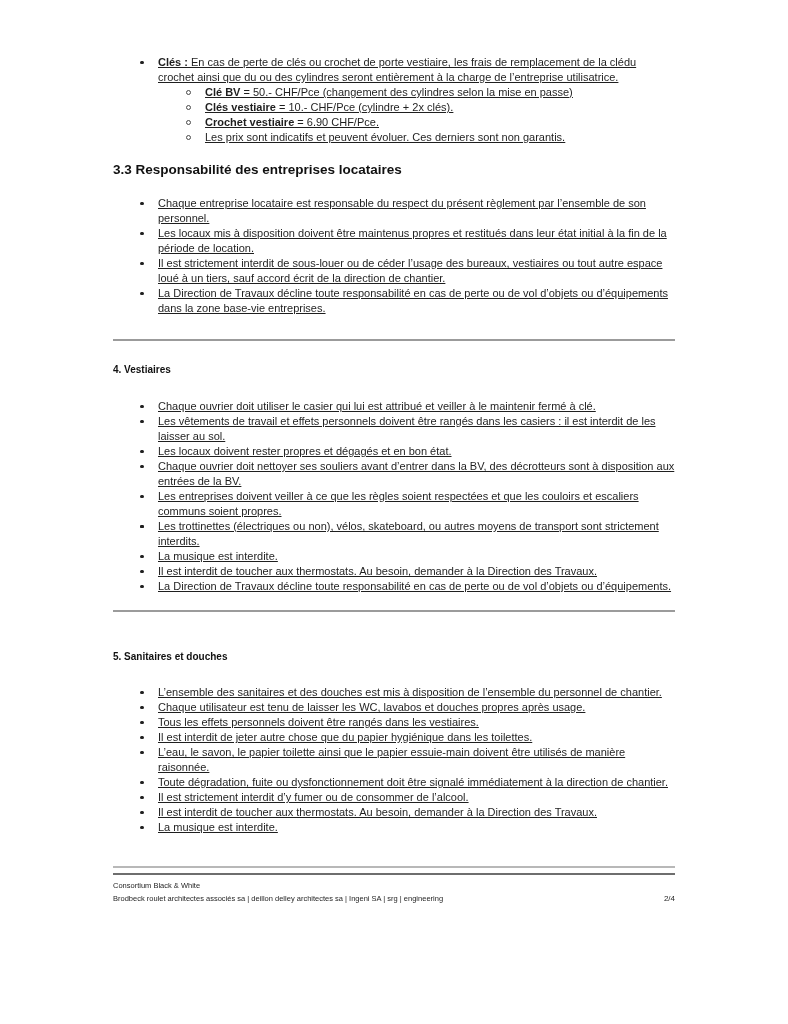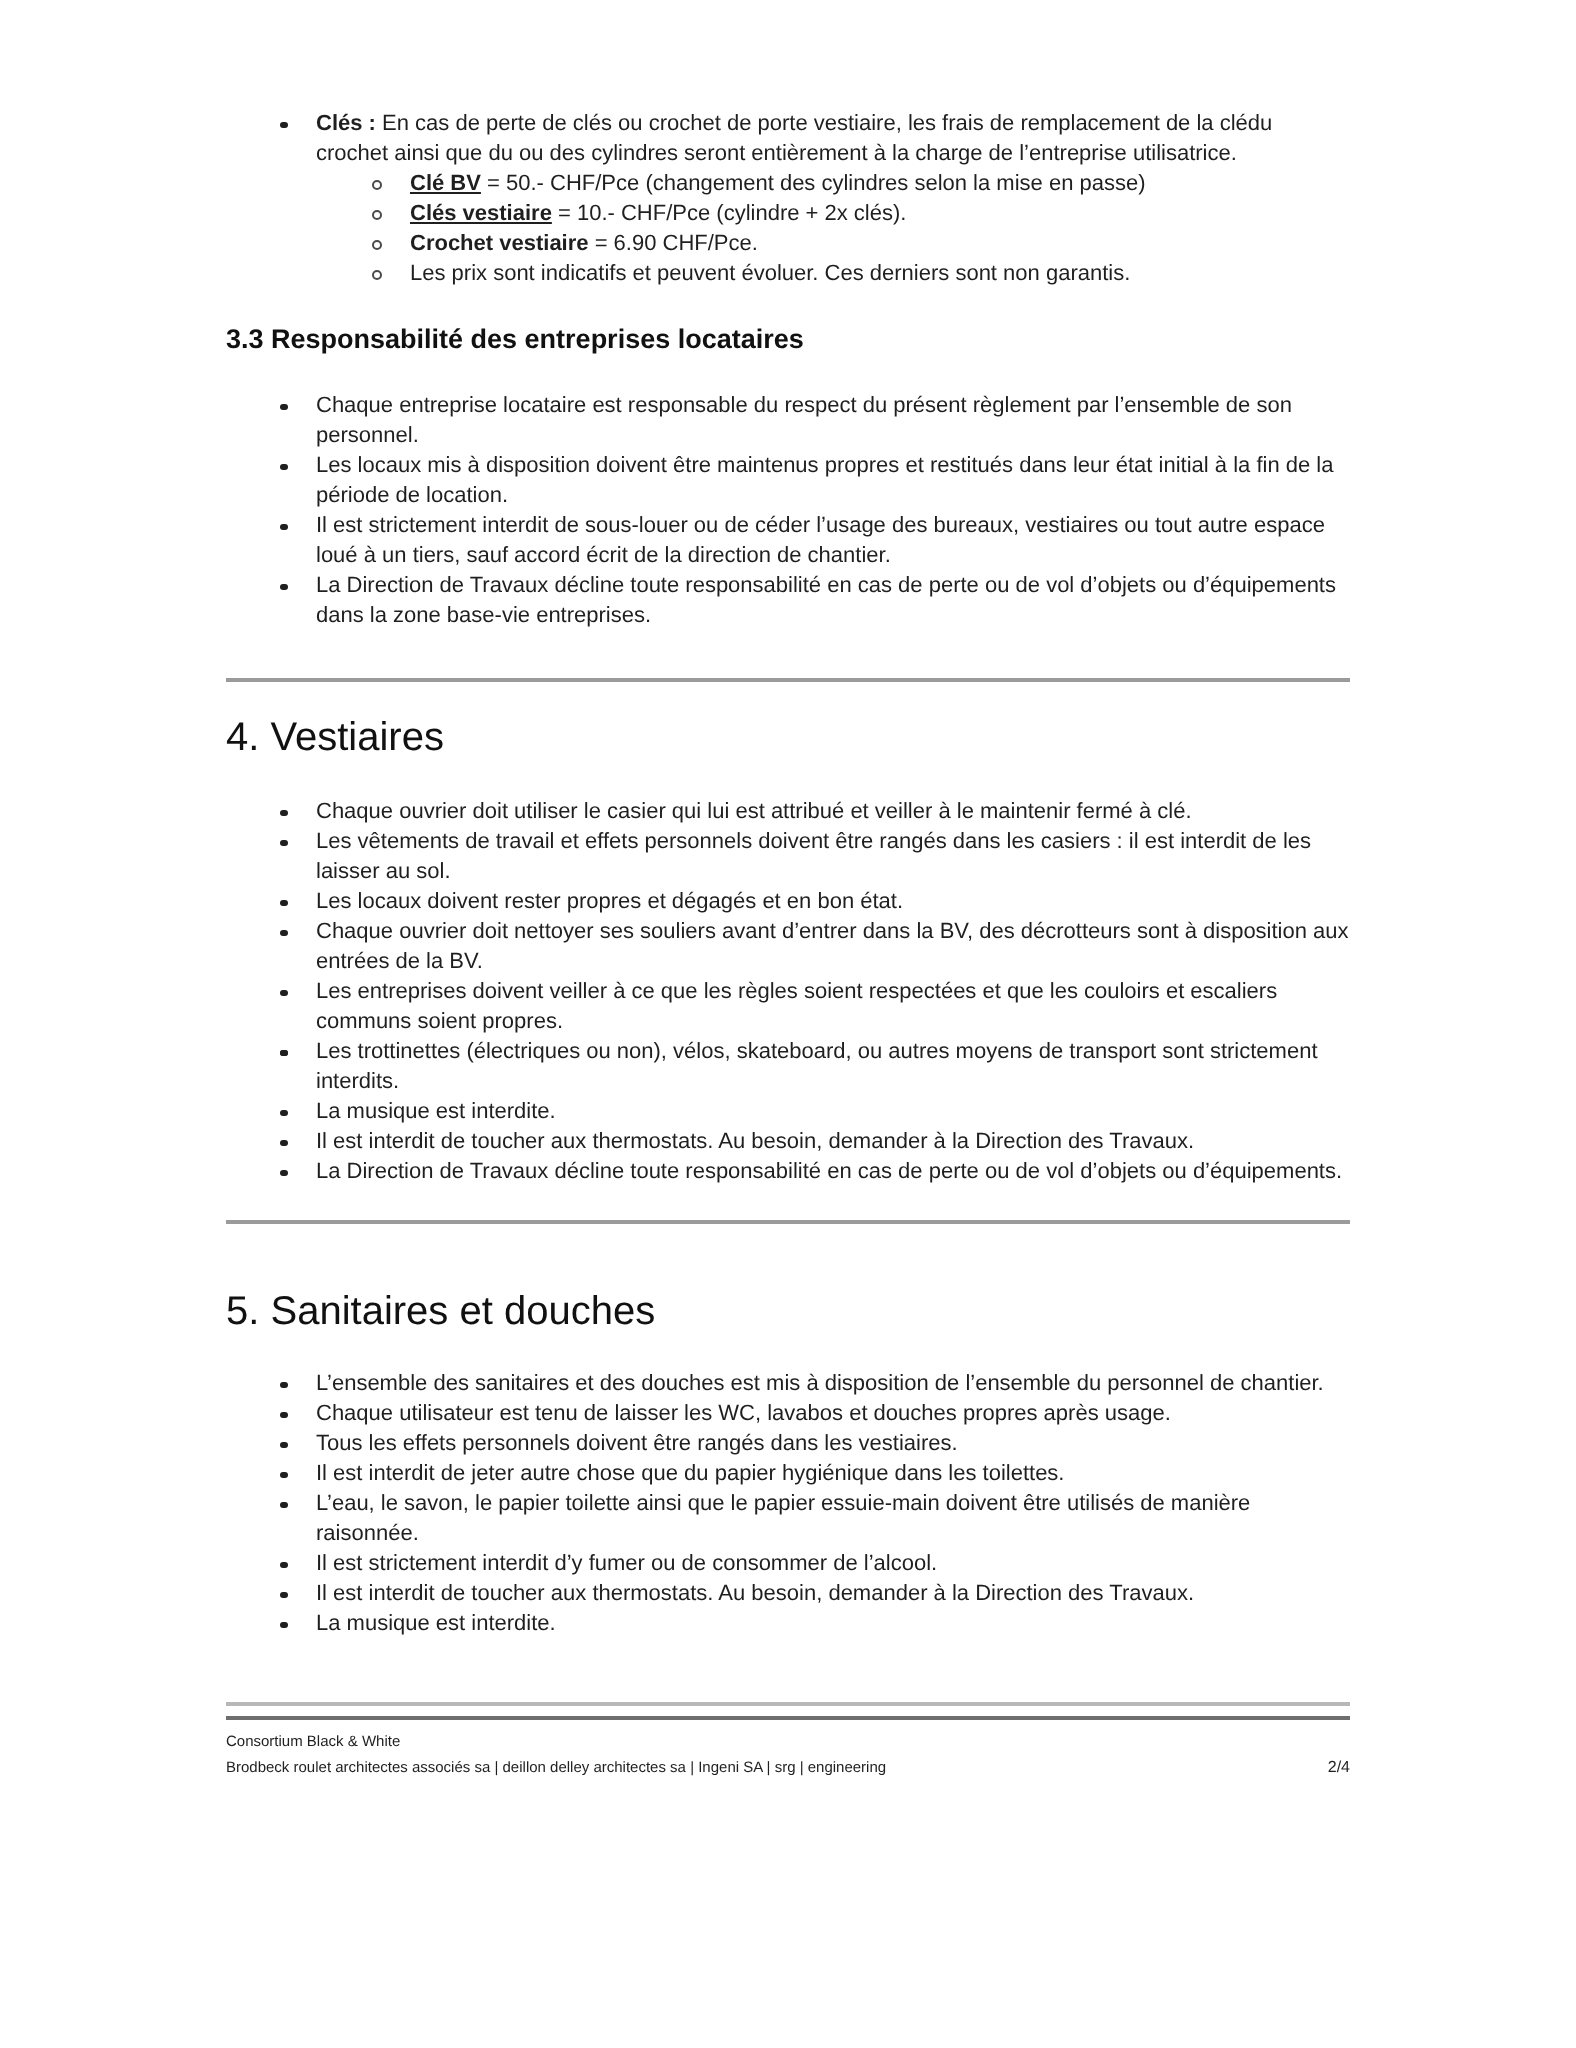--- a/index.html
+++ b/index.html
@@ -8,28 +8,28 @@
   }
   html,body{margin:0;padding:0;}
   body{
     width:788px;height:1024px;background:var(--page-bg);
     font-family:"Liberation Sans","DejaVu Sans",sans-serif;
     font-size:11px;line-height:15px;color:var(--text-color);
     overflow:hidden;
   }
   .page{width:562px;padding:55px 113px 0 113px;}
   ul{list-style:none;margin:0;padding:0;}
-  li{position:relative;padding-left:45px;}
+  li{position:relative;padding-left:45px;text-decoration:underline;}
   .dot{position:absolute;left:27px;top:5.5px;width:3.5px;height:3.5px;border-radius:50%;background:var(--text-color);}
   .sublist li{padding-left:47px;}
   .circ{position:absolute;left:28px;top:5px;width:5px;height:5px;border:1px solid #4a4a4a;border-radius:50%;box-sizing:border-box;background:transparent;}
   .bp{font-weight:bold;}
   .u{text-decoration:underline;text-underline-offset:1px;}
   .h-sub{font-size:13.5px;line-height:17px;margin:16px 0 18px;font-weight:bold;color:var(--heading-color);}
-  .h-main{font-size:20px;line-height:19px;font-weight:normal;color:var(--heading-color);margin:0;}
+  .h-main{font-size:10px;line-height:19px;font-weight:bold;color:var(--heading-color);margin:0;}
   #heading-4{margin:19px 0 20px;}
   #heading-5{margin:35px 0 19px;}
   .divider{height:2px;background:var(--divider-color);}
   #divider-1{margin-top:23px;}
   #divider-2{margin-top:16px;}
   .footer{margin-top:31px;font-size:7.5px;line-height:10px;color:var(--text-color);}
   .f-light{height:2px;background:var(--footer-line-light);}
   .f-dark{height:2px;background:var(--footer-line-dark);margin-top:5px;}
   .f-line1{margin-top:6px;}
   .f-row{display:flex;justify-content:space-between;align-items:center;margin-top:3px;}
@@ -152,20 +152,24 @@
     <li>
       <span class="dot"></span>
       <span class="txt">Il est interdit de jeter autre chose que du papier hygiénique dans les toilettes.</span>
     </li>
     <li>
       <span class="dot"></span>
       <span class="txt">L’eau, le savon, le papier toilette ainsi que le papier essuie-main doivent être utilisés de manière raisonnée.</span>
     </li>
     <li>
       <span class="dot"></span>
+      <span class="txt">Toute dégradation, fuite ou dysfonctionnement doit être signalé immédiatement à la direction de chantier.</span>
+    </li>
+    <li>
+      <span class="dot"></span>
       <span class="txt">Il est strictement interdit d’y fumer ou de consommer de l’alcool.</span>
     </li>
     <li>
       <span class="dot"></span>
       <span class="txt">Il est interdit de toucher aux thermostats. Au besoin, demander à la Direction des Travaux.</span>
     </li>
     <li>
       <span class="dot"></span>
       <span class="txt">La musique est interdite.</span>
     </li>

